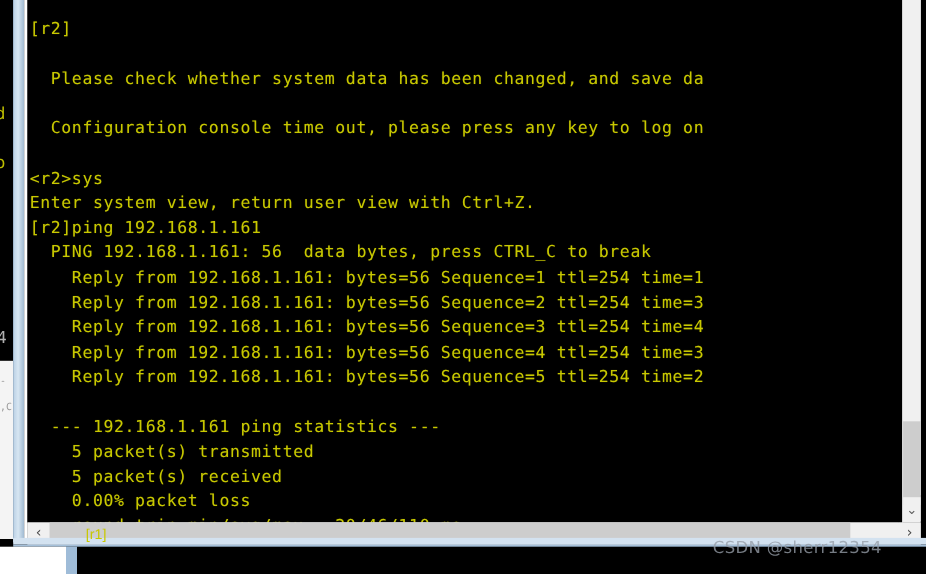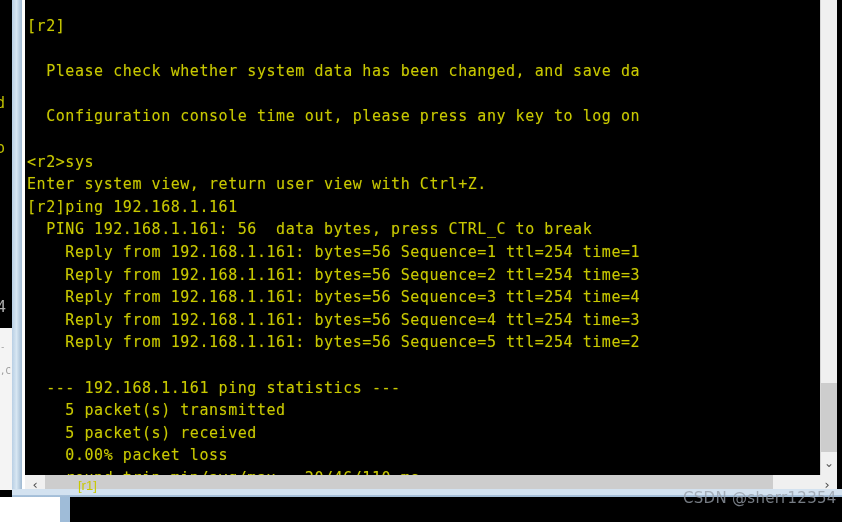--- a/index.html
+++ b/index.html
@@ -233,21 +233,21 @@
     left: 12px;
     top: 489px;
     width: 830px;
     height: 6px;
     background: #d3e2f0;
   }
 
   
   #watermark {
     position: absolute;
-    left: 683px;
+    left: 648px;
     top: 489px;
     color: rgba(150,158,168,0.78);
     font-family: "DejaVu Sans", "Liberation Sans", sans-serif;
     font-size: 15px;
     letter-spacing: 0.3px;
     white-space: pre;
     pointer-events: none;
   }
 </style>
 </head>

